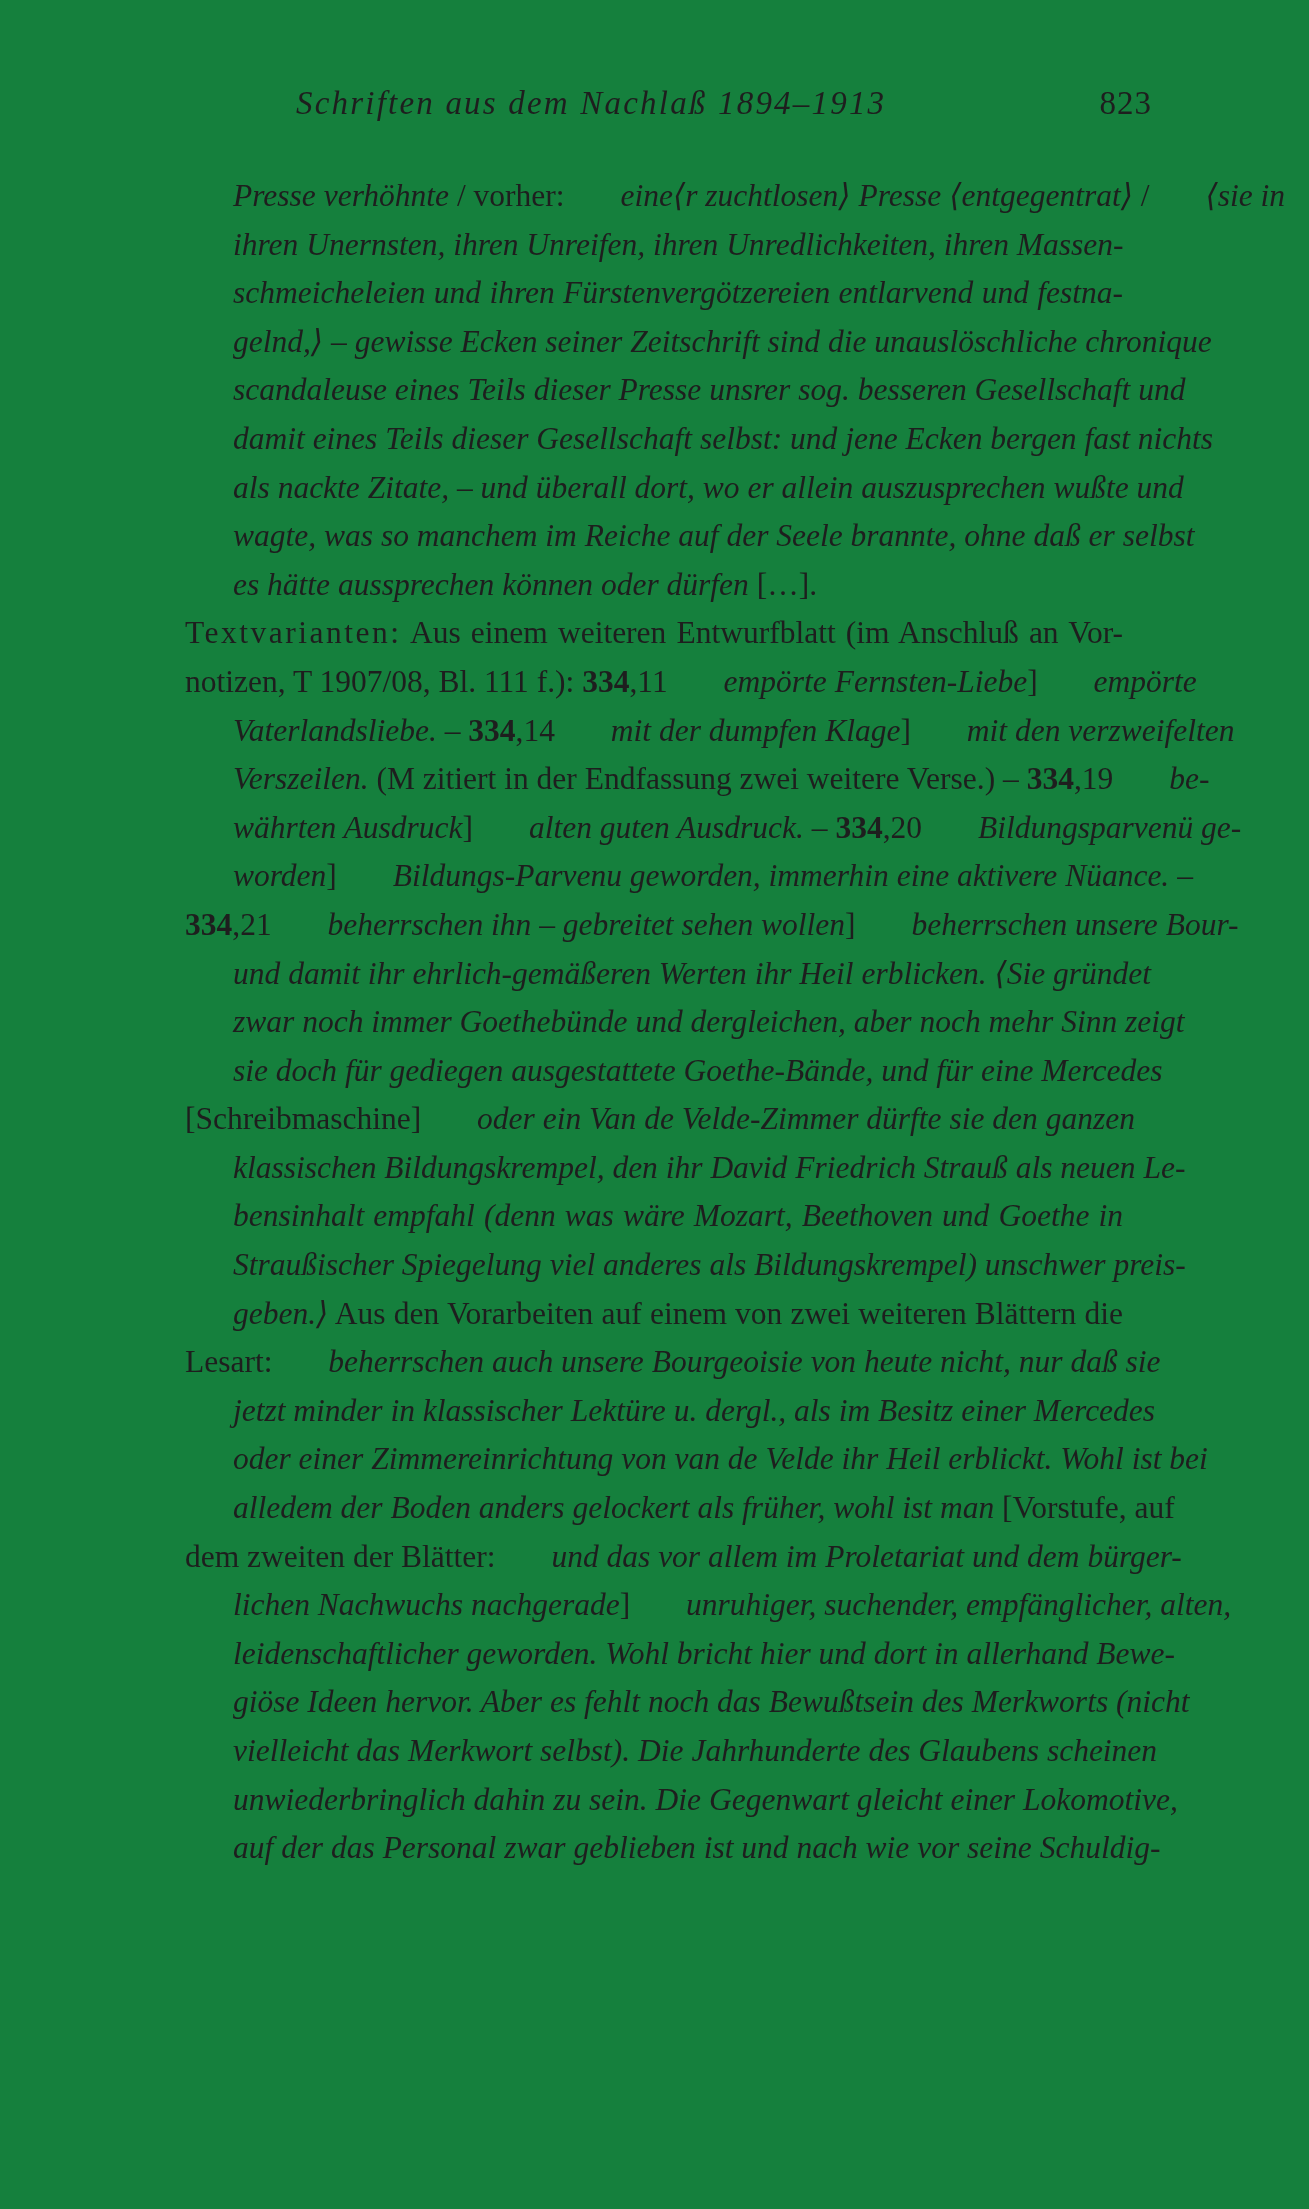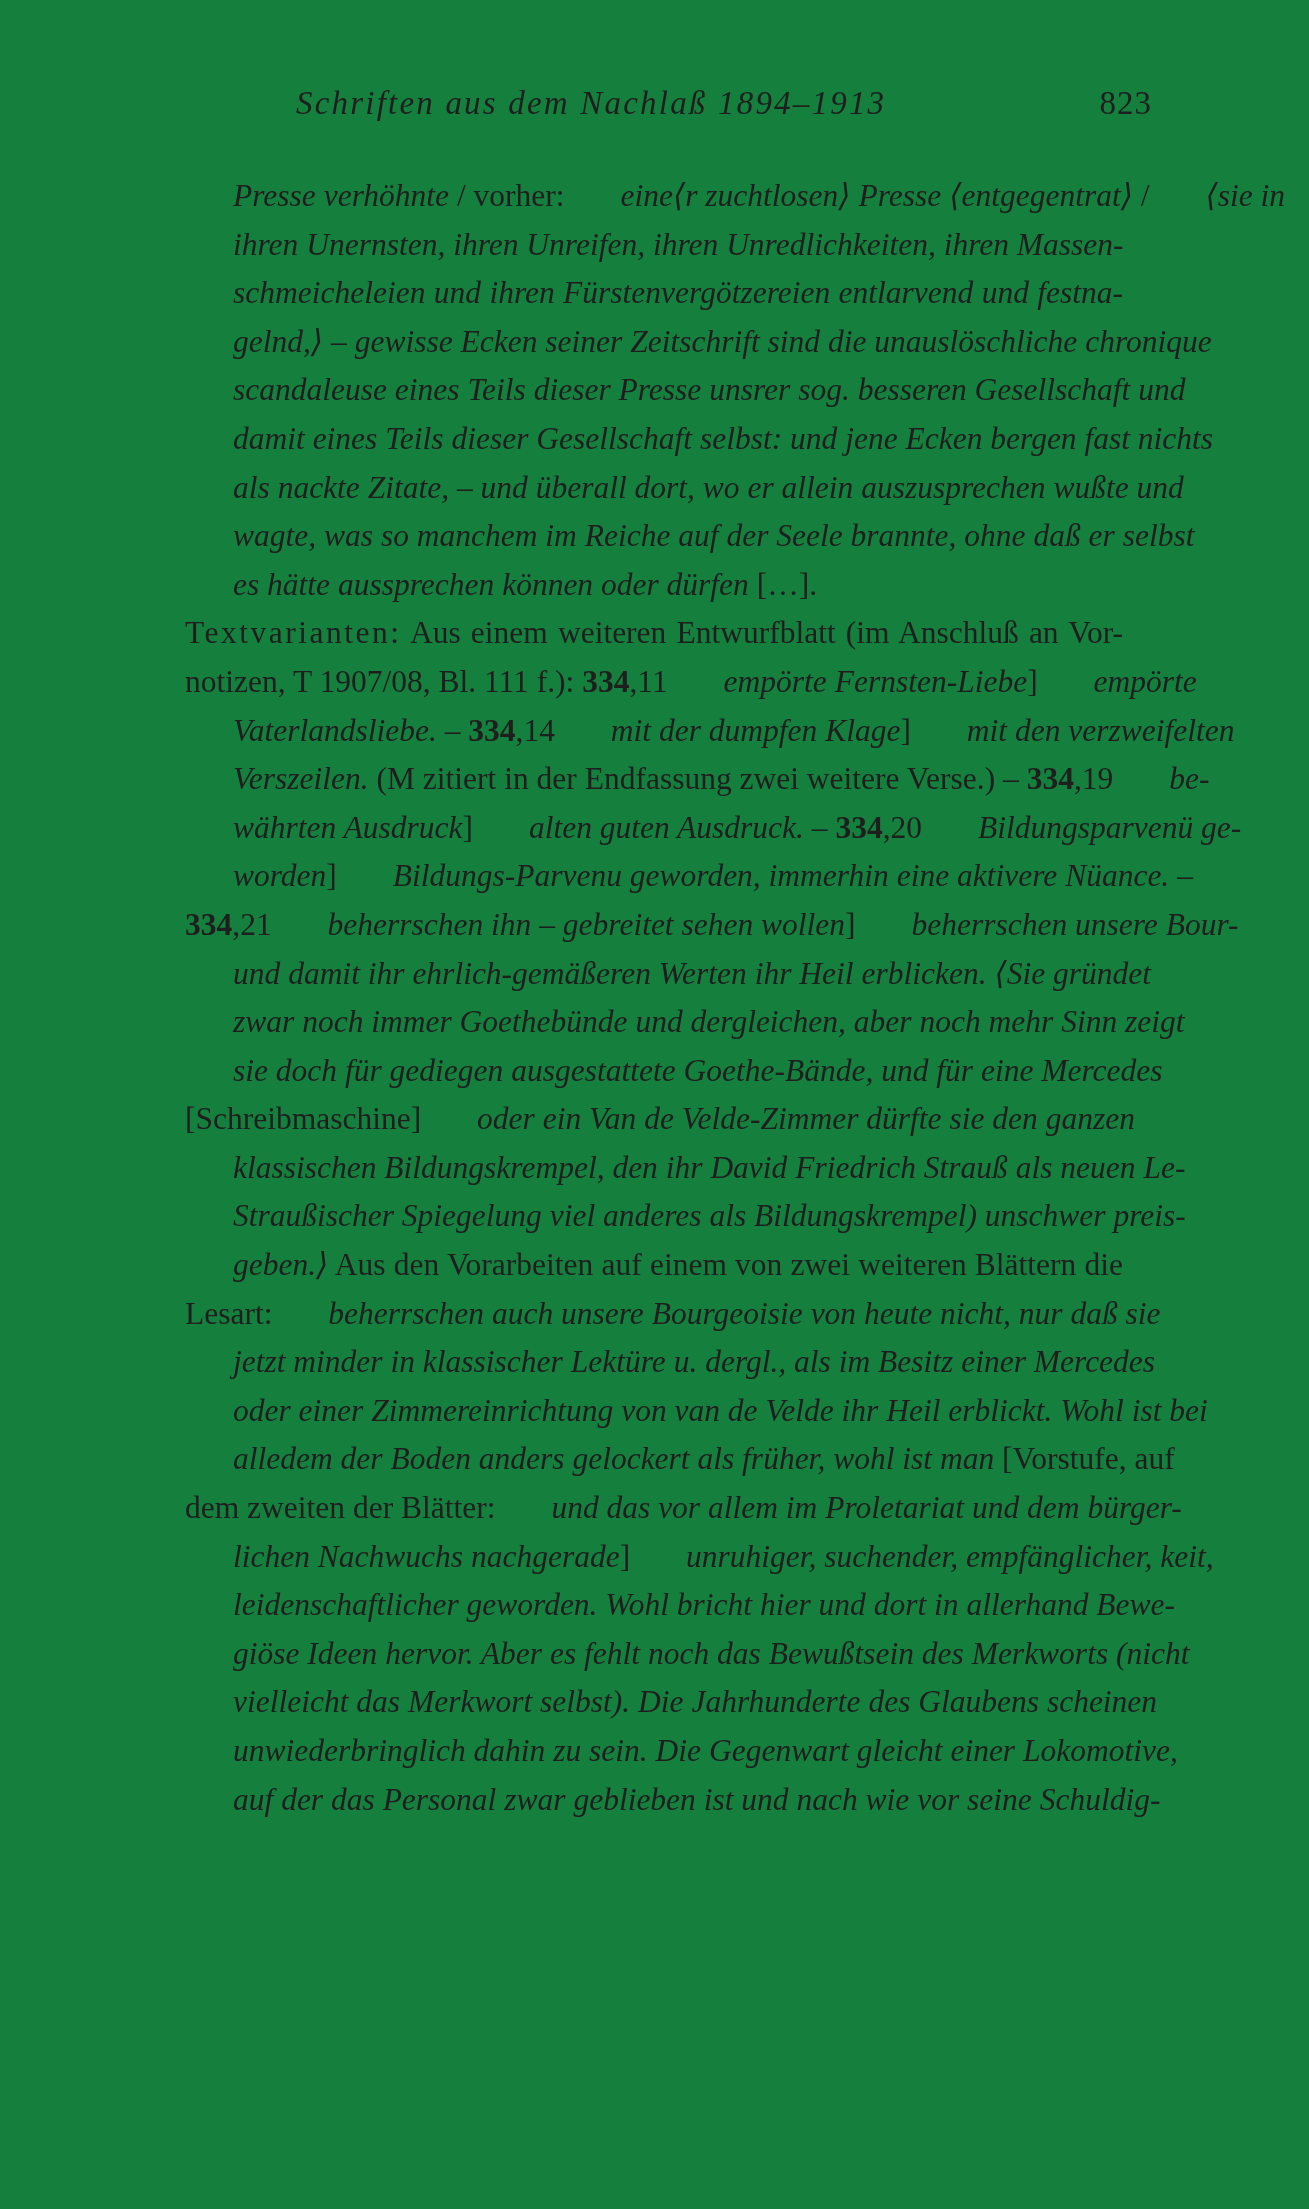--- a/index.html
+++ b/index.html
@@ -42,27 +42,28 @@
       <div class="line"><span class="seg i">Vaterlandsliebe.</span><span class="seg r"> – </span><span class="seg b">334</span><span class="seg r">,14 </span><span class="seg i">mit der dumpfen Klage</span><span class="seg r">] </span><span class="seg i">mit den verzweifelten</span></div>
       <div class="line"><span class="seg i">Verszeilen.</span><span class="seg r"> (M zitiert in der Endfassung zwei weitere Verse.) – </span><span class="seg b">334</span><span class="seg r">,19 </span><span class="seg i">be-</span></div>
       <div class="line"><span class="seg i">währten Ausdruck</span><span class="seg r">] </span><span class="seg i">alten guten Ausdruck.</span><span class="seg r"> – </span><span class="seg b">334</span><span class="seg r">,20 </span><span class="seg i">Bildungsparvenü ge-</span></div>
       <div class="line"><span class="seg i">worden</span><span class="seg r">] </span><span class="seg i">Bildungs-Parvenu geworden, immerhin eine aktivere Nüance.</span><span class="seg r"> –</span></div>
       <div class="line"><span class="seg b">334</span><span class="seg r">,21 </span><span class="seg i">beherrschen ihn – gebreitet sehen wollen</span><span class="seg r">] </span><span class="seg i">beherrschen unsere Bour-</span></div>
       <div class="line"><span class="seg i">und damit ihr ehrlich-gemäßeren Werten ihr Heil erblicken. ⟨Sie gründet</span></div>
       <div class="line"><span class="seg i">zwar noch immer Goethebünde und dergleichen, aber noch mehr Sinn zeigt</span></div>
       <div class="line"><span class="seg i">sie doch für gediegen ausgestattete Goethe-Bände, und für eine Mercedes</span></div>
       <div class="line"><span class="seg r">[Schreibmaschine] </span><span class="seg i">oder ein Van de Velde-Zimmer dürfte sie den ganzen</span></div>
       <div class="line"><span class="seg i">klassischen Bildungskrempel, den ihr David Friedrich Strauß als neuen Le-</span></div>
+      <div class="line"><span class="seg i">bensinhalt empfahl (denn was wäre Mozart, Beethoven und Goethe in</span></div>
       <div class="line"><span class="seg i">Straußischer Spiegelung viel anderes als Bildungskrempel) unschwer preis-</span></div>
       <div class="line"><span class="seg i">geben.⟩</span><span class="seg r"> Aus den Vorarbeiten auf einem von zwei weiteren Blättern die</span></div>
       <div class="line"><span class="seg r">Lesart: </span><span class="seg i">beherrschen auch unsere Bourgeoisie von heute nicht, nur daß sie</span></div>
       <div class="line"><span class="seg i">jetzt minder in klassischer Lektüre u. dergl., als im Besitz einer Mercedes</span></div>
       <div class="line"><span class="seg i">oder einer Zimmereinrichtung von van de Velde ihr Heil erblickt. Wohl ist bei</span></div>
       <div class="line"><span class="seg i">alledem der Boden anders gelockert als früher, wohl ist man</span><span class="seg r"> [Vorstufe, auf</span></div>
       <div class="line"><span class="seg r">dem zweiten der Blätter: </span><span class="seg i">und das vor allem im Proletariat und dem bürger-</span></div>
-      <div class="line"><span class="seg i">lichen Nachwuchs nachgerade</span><span class="seg r">] </span><span class="seg i">unruhiger, suchender, empfänglicher, keit,</span></div>
+      <div class="line"><span class="seg i">lichen Nachwuchs nachgerade</span><span class="seg r">] </span><span class="seg i">unruhiger, suchender, empfänglicher, alten,</span></div>
       <div class="line"><span class="seg i">leidenschaftlicher geworden. Wohl bricht hier und dort in allerhand Bewe-</span></div>
       <div class="line"><span class="seg i">giöse Ideen hervor. Aber es fehlt noch das Bewußtsein des Merkworts (nicht</span></div>
       <div class="line"><span class="seg i">vielleicht das Merkwort selbst). Die Jahrhunderte des Glaubens scheinen</span></div>
       <div class="line"><span class="seg i">unwiederbringlich dahin zu sein. Die Gegenwart gleicht einer Lokomotive,</span></div>
       <div class="line"><span class="seg i">auf der das Personal zwar geblieben ist und nach wie vor seine Schuldig-</span></div>
     </div>
 </div>
 
 </body></html>

